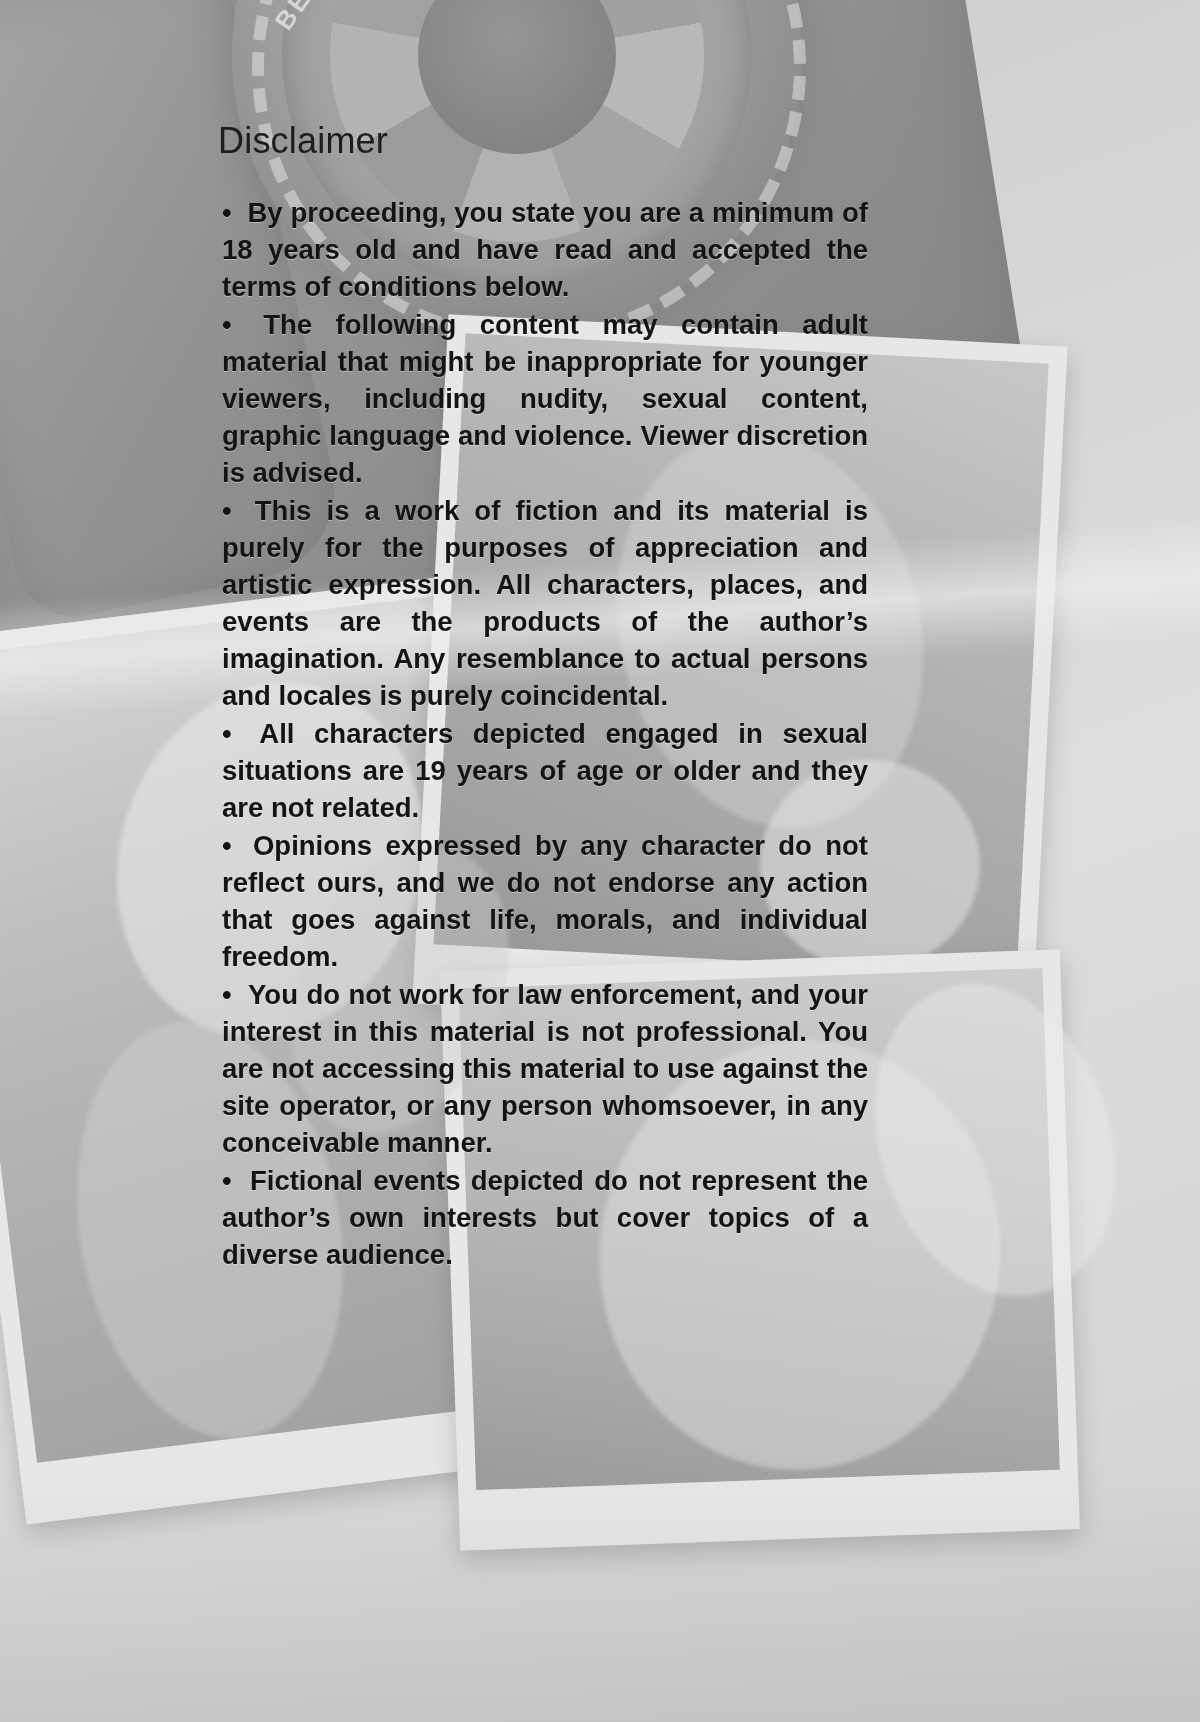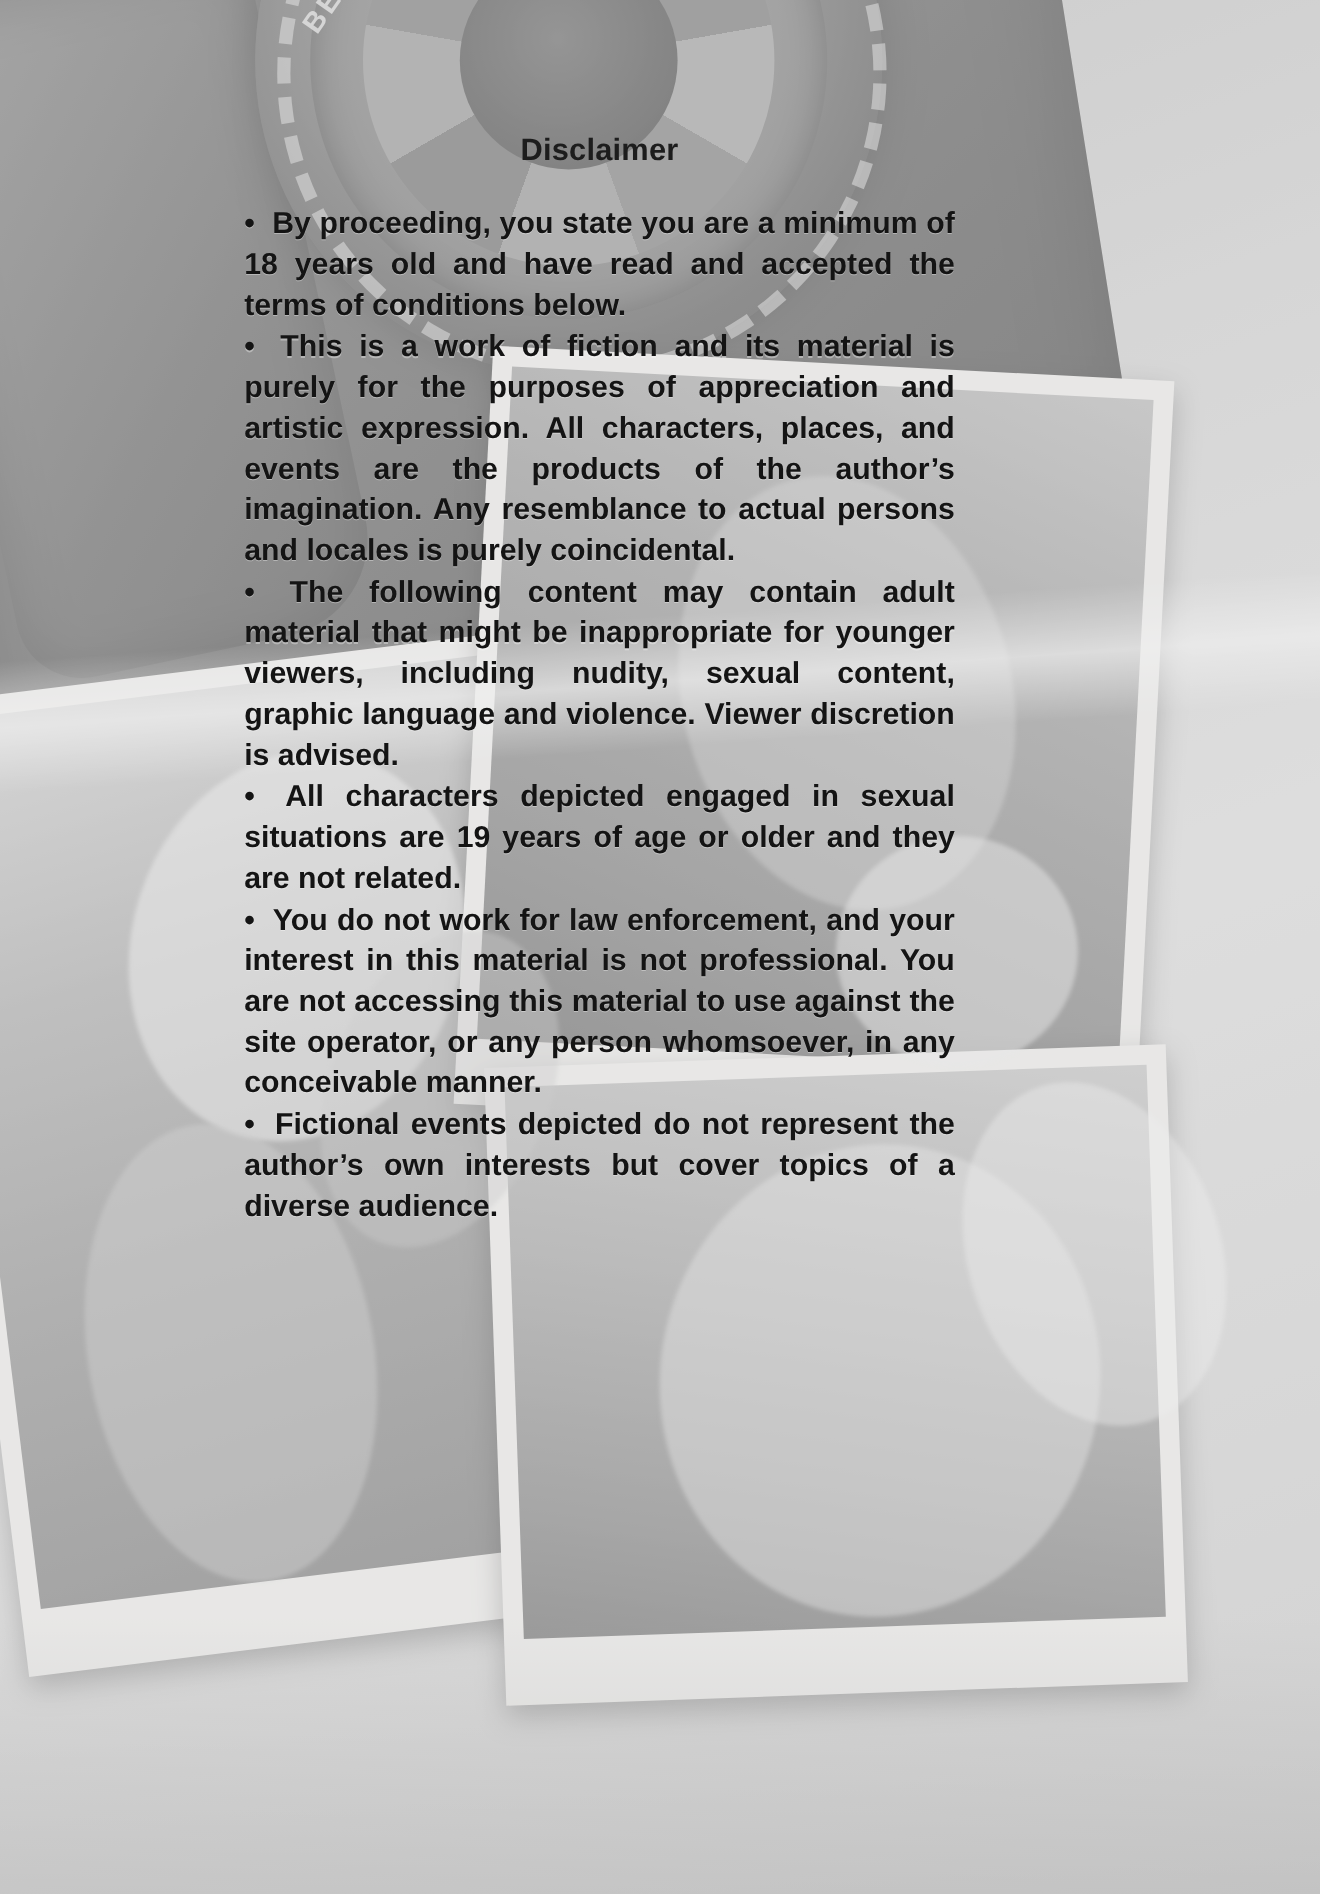--- a/index.html
+++ b/index.html
@@ -167,23 +167,23 @@
   }
 
   
   .content {
     position: absolute;
     left: 218px;
     top: 120px;
     width: 654px;
   }
   .title {
-    text-align: center;
-    font-size: 28px;
-    font-weight: bold;
+    text-align: left;
+    font-size: 36px;
+    font-weight: normal;
     color: #1d1d1d;
     margin: 0 0 32px 0;
     letter-spacing: 0.2px;
   }
   .clauses {
     list-style: none;
     margin: 4px;
     padding: 0;
   }
   .clause {
@@ -242,21 +242,22 @@
     <div class="white-streak"></div>
     <div class="dark-band"></div>
   </div>
 
   <div class="veil"></div>
 
   <div class="content">
     <h1 class="title">Disclaimer</h1>
     <ul class="clauses">
       <li class="clause">By proceeding, you state you are a minimum of 18 years old and have read and accepted the terms of conditions below.</li>
+      <li class="clause">The following content may contain adult material that might be inappropriate for younger viewers, including nudity, sexual content, graphic language and violence. Viewer discretion is advised.</li>
       <li class="clause">This is a work of fiction and its material is purely for the purposes of appreciation and artistic expression. All characters, places, and events are the products of the author’s imagination. Any resemblance to actual persons and locales is purely coincidental.</li>
-      <li class="clause">The following content may contain adult material that might be inappropriate for younger viewers, including nudity, sexual content, graphic language and violence. Viewer discretion is advised.</li>
       <li class="clause">All characters depicted engaged in sexual situations are 19 years of age or older and they are not related.</li>
+      <li class="clause">Opinions expressed by any character do not reflect ours, and we do not endorse any action that goes against life, morals, and individual freedom.</li>
       <li class="clause">You do not work for law enforcement, and your interest in this material is not professional. You are not accessing this material to use against the site operator, or any person whomsoever, in any conceivable manner.</li>
       <li class="clause">Fictional events depicted do not represent the author’s own interests but cover topics of a diverse audience.</li>
     </ul>
   </div>
 
 </div>
 
 </body></html>

